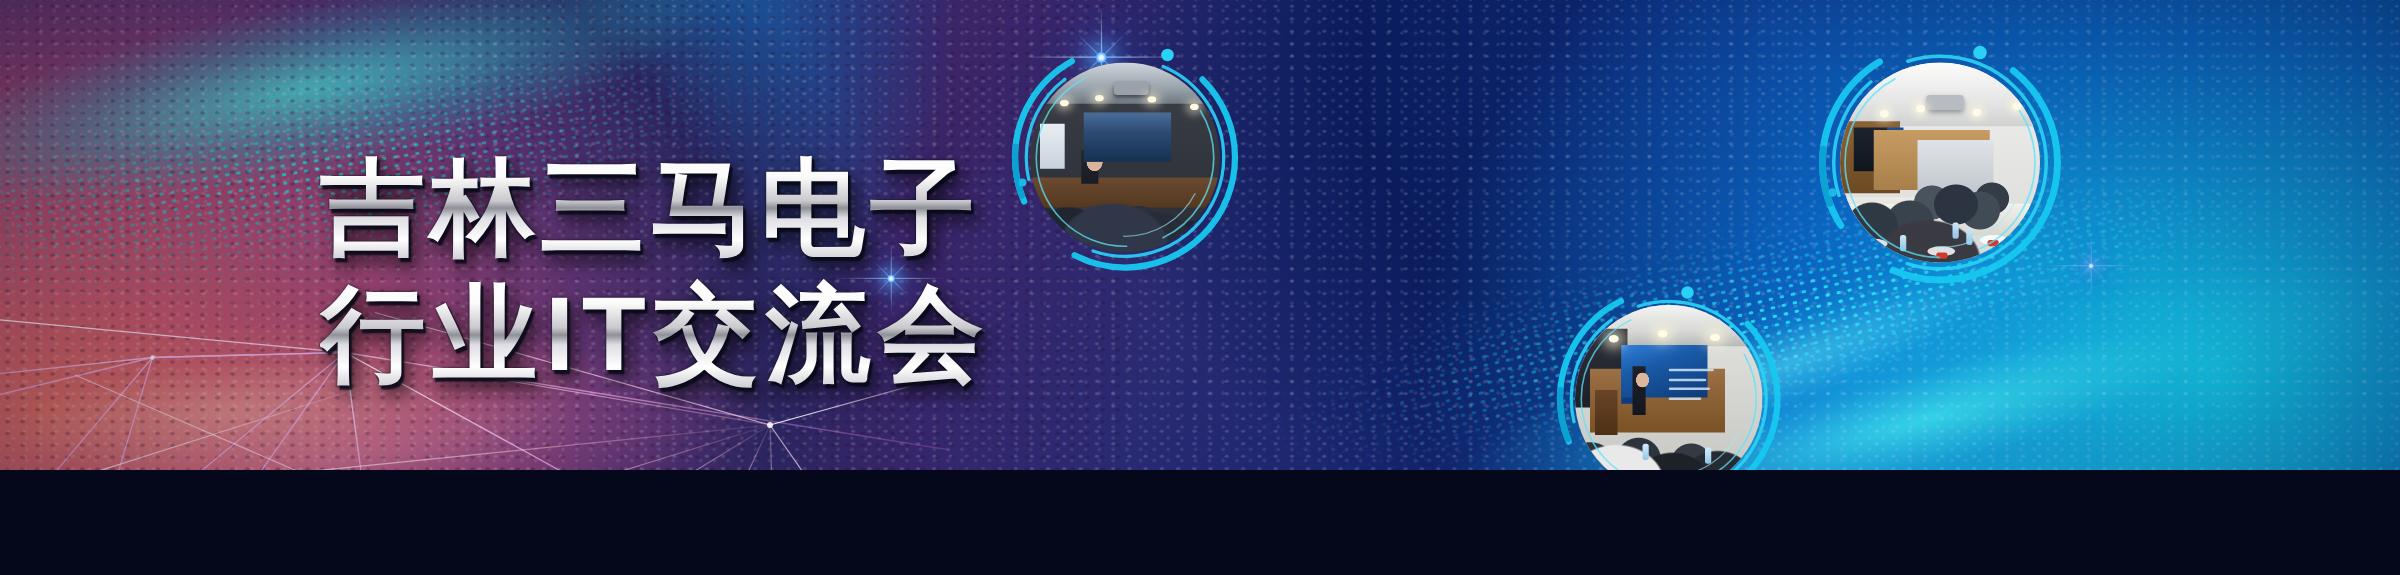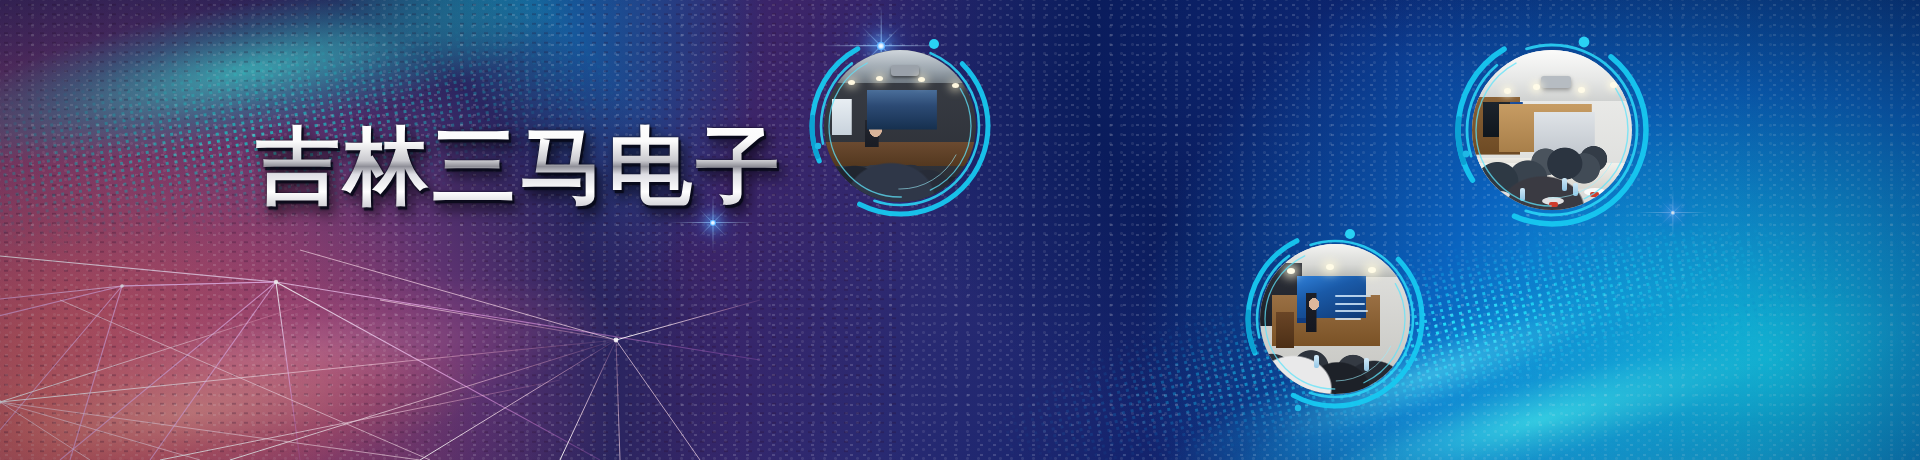--- a/index.html
+++ b/index.html
@@ -1,21 +1,21 @@
 <!DOCTYPE html>
 <html><head>
 <meta charset="utf-8">
 <title>Banner</title>
 <style>
   html,body{margin:0;padding:0;background:#04081a;}
   *{box-sizing:border-box;}
 
   .banner{
     position:relative;
-    width:1920px;height:460px;
+    width:1920px;height:376px;
     overflow:hidden;
     font-family:"Liberation Sans","DejaVu Sans",sans-serif;
     background:#0a1640;
   }
 
   
   .bg-base{
     position:absolute;inset:0;
     background:
       radial-gradient(ellipse 760px 620px at 2% 88%, #e06a62 0%, #c4566c 18%, #9a4472 38%, #5b3270 58%, #2a2560 76%, rgba(18,28,86,0) 92%),
@@ -344,20 +344,21 @@
   <div class="star" style="left:1672px;top:212px;width:1px;height:1px;transform:scale(.6);">
     <div class="rayH"></div>
       <div class="rayV"></div>
       <div class="rayD1"></div>
       <div class="rayD2"></div>
       <div class="core"></div>
   </div>
 
   <div class="title-block">
     <div class="title-line l1">吉林三马电子</div>
+    <div class="title-line l2">行业IT交流会</div>
   </div>
 
   <div class="photo-circle" style="left:802px;top:28px;width:196px;height:196px;z-index:20;">
     <div class="clip" style="left:22px;top:22px;width:152px;height:152px;">
       <div class="ph1">
         <div class="proj"></div>
         <div class="spot" style="left:16%;top:20%"></div>
         <div class="spot" style="left:34%;top:17%"></div>
         <div class="spot" style="left:62%;top:18%"></div>
         <div class="spot" style="left:84%;top:22%"></div>

